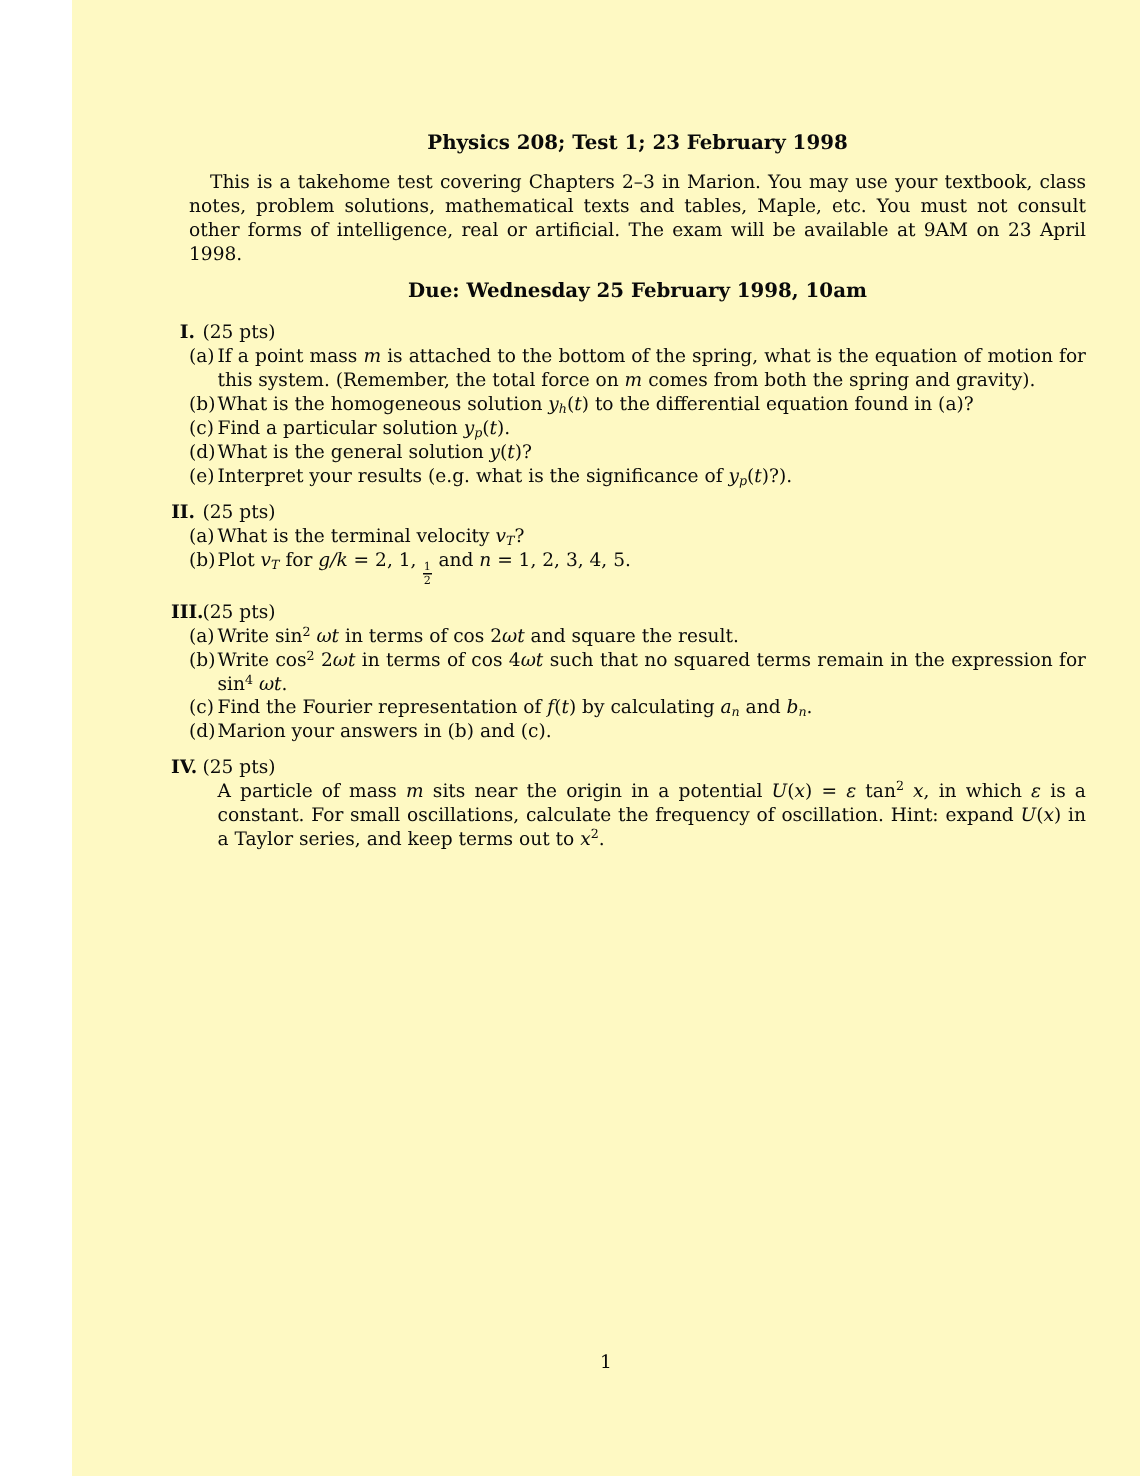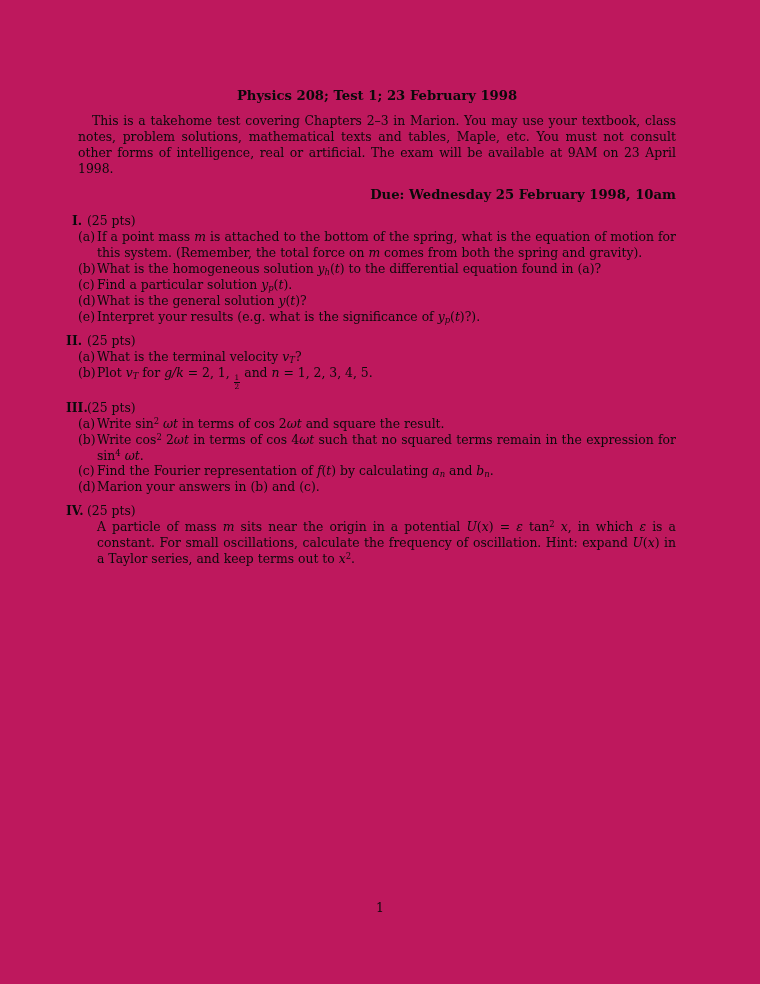--- a/index.html
+++ b/index.html
@@ -2,25 +2,25 @@
 <html><head>
 <meta charset="utf-8">
 <style>
   * { margin: 0; padding: 0; box-sizing: border-box; }
   html, body { background: #ffffff; }
   body {
     width: 760px; height: 984px; position: relative; overflow: hidden;
     font-family: "DejaVu Serif", serif;
     font-size: 12.4px; line-height: 15.9px; color: #0a0a0a;
   }
-  .page { position: absolute; inset: 0; background: #be185d; }
+  .page { position: absolute; inset: 0; background: #fef9c3; margin-left: 48px; }
   .content { position: absolute; left: 78px; top: 0; width: 598px; }
   .title { margin-top: 88px; text-align: center; font-weight: bold; font-size: 13.2px; }
   .lead { margin-top: 9px; text-align: justify; text-indent: 14px; }
-  .due { margin-top: 10px; text-align: right; font-weight: bold; font-size: 13.2px; }
+  .due { margin-top: 10px; text-align: center; font-weight: bold; font-size: 13.2px; }
   #problems { margin-top: 11px; }
   .problem { margin-top: 8px; }
   .p-head { display: flex; margin-left: -12px; }
   .p-num { flex: none; width: 16px; text-align: right; font-weight: bold; }
   .p-points { margin-left: 5px; }
   .p-intro { margin-left: 19px; text-align: justify; }
   .item { display: flex; }
   .item-label { flex: none; width: 15px; }
   .item-text { flex: 1; margin-left: 4px; text-align: justify; }
   i { font-style: italic; }

